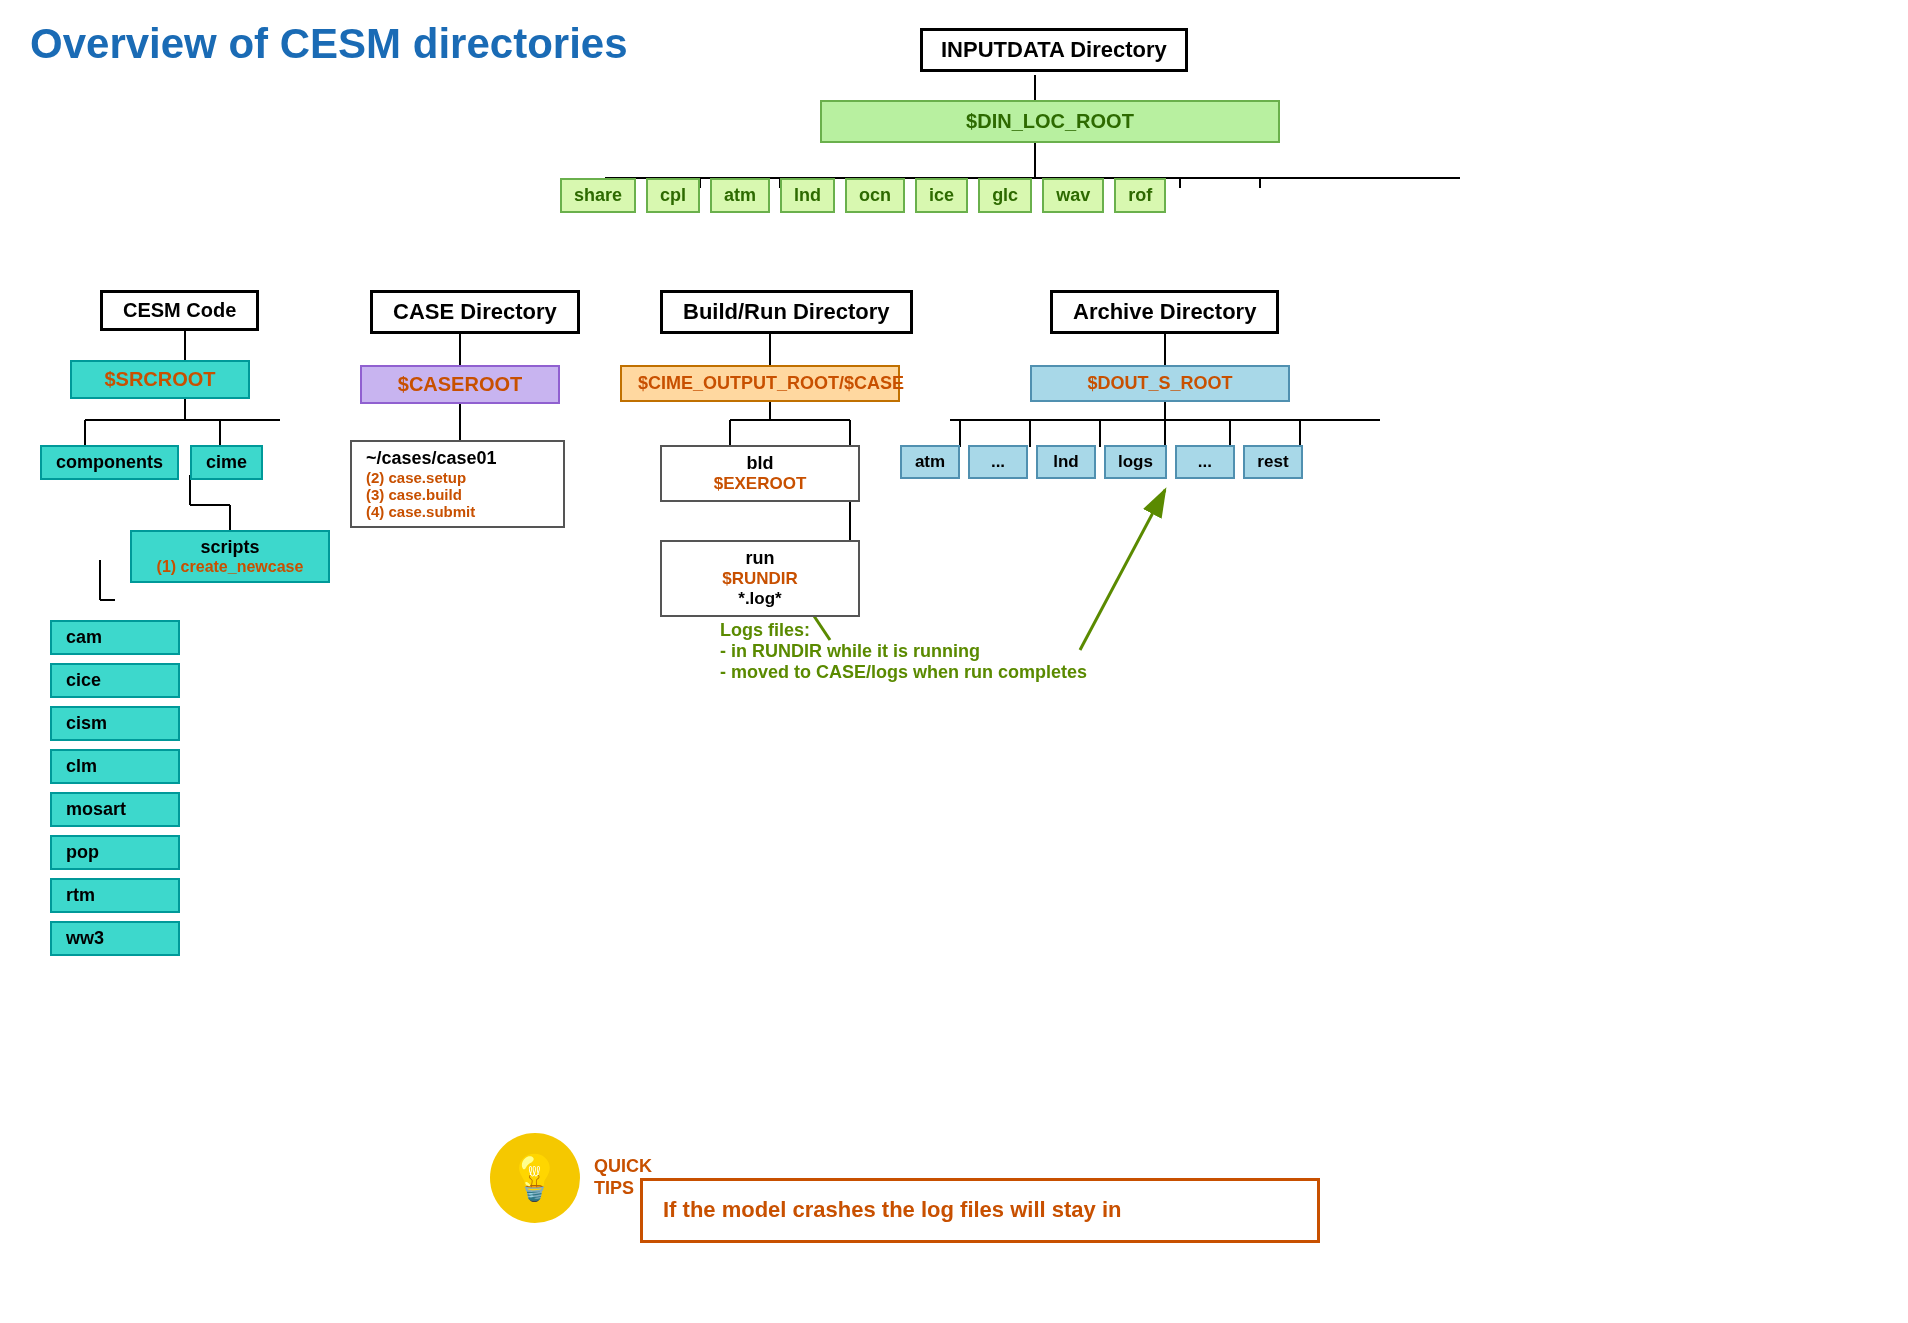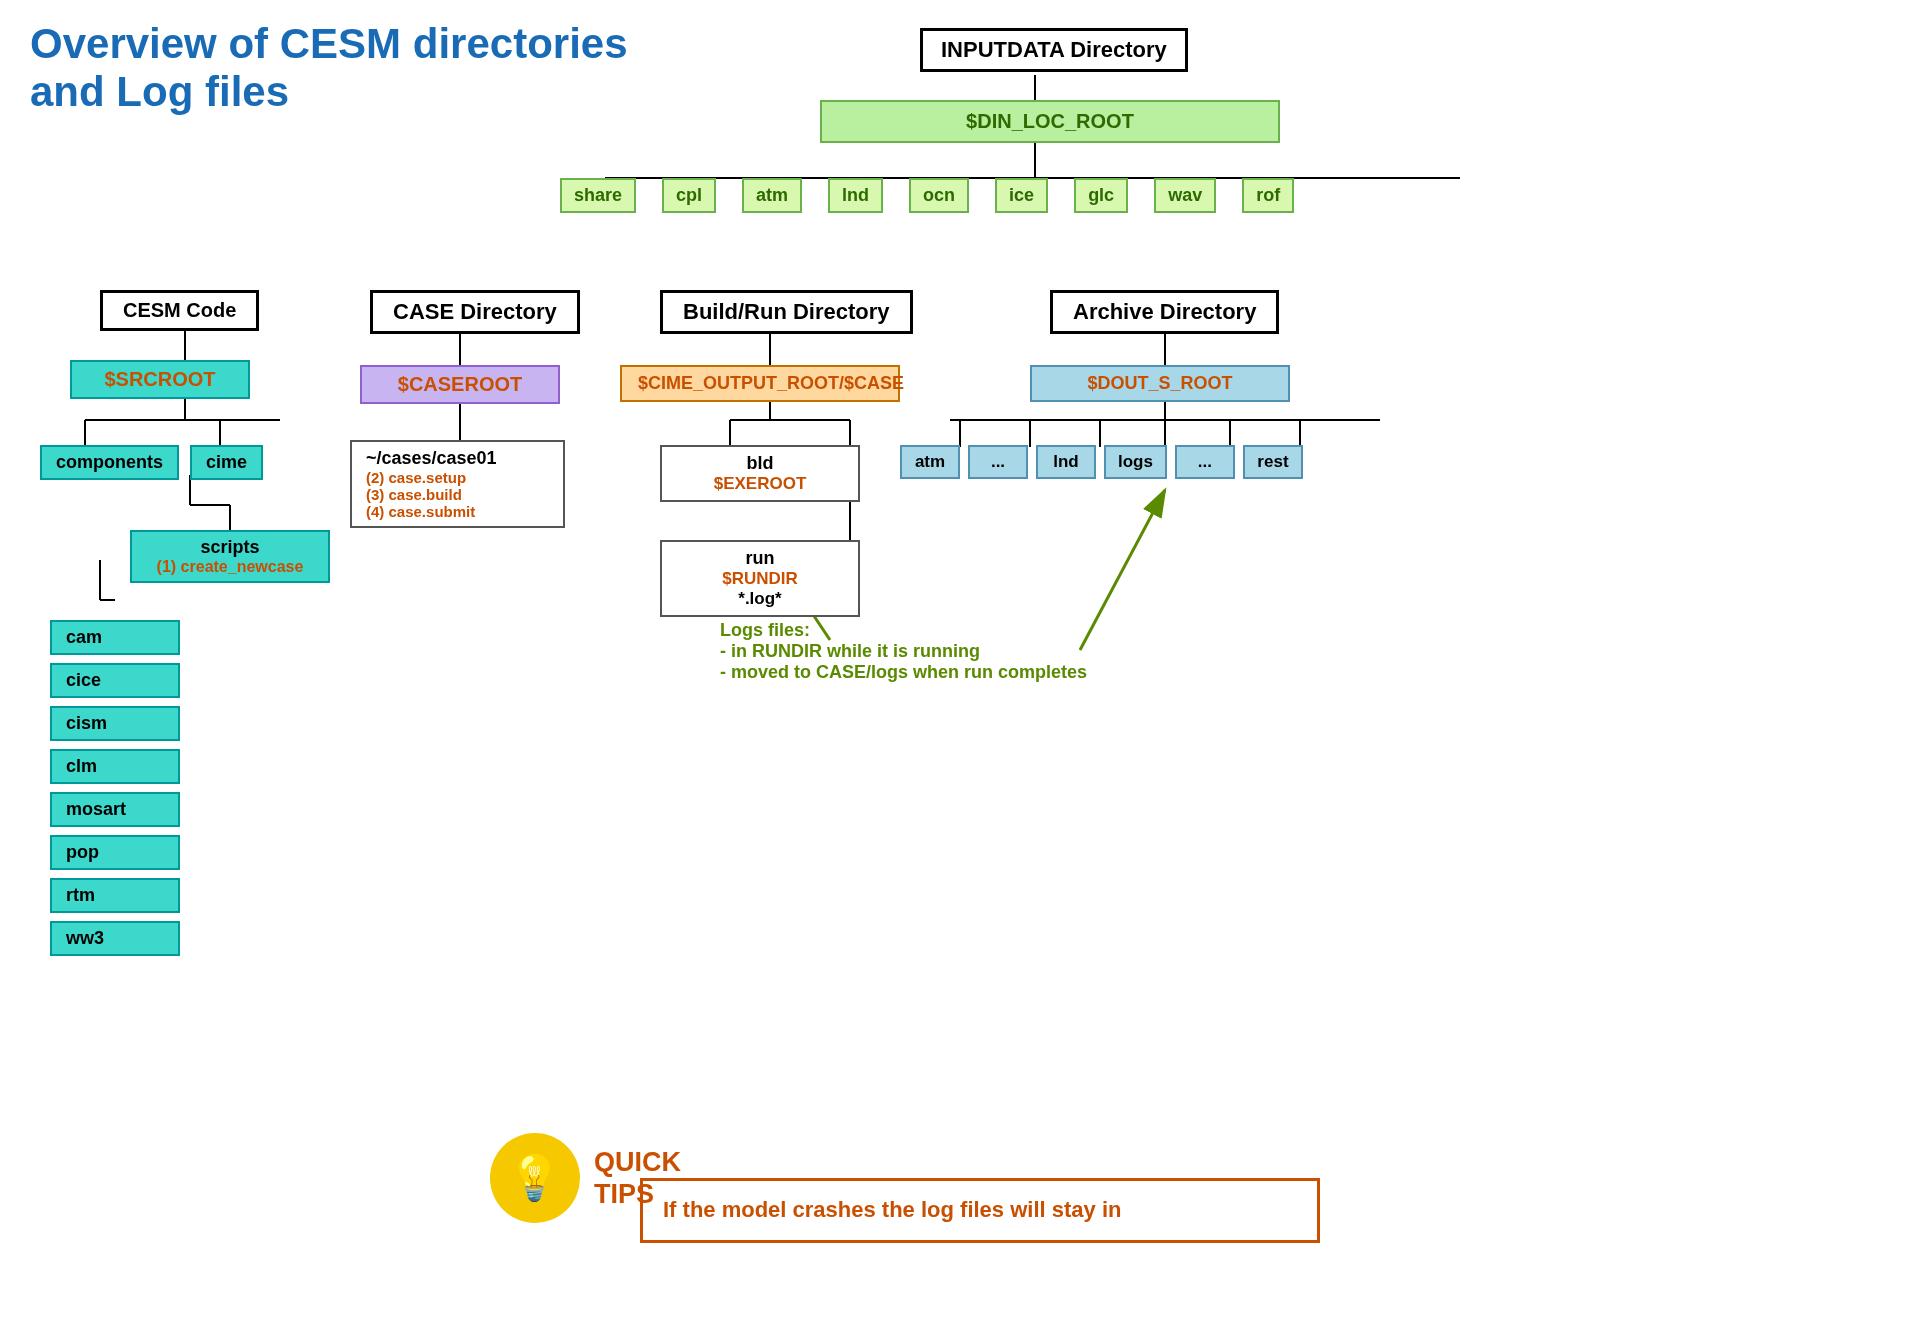--- a/index.html
+++ b/index.html
@@ -48,21 +48,21 @@
       font-weight: bold;
       color: #2d6a00;
     }
 
     
     .subdir-row {
       position: absolute;
       top: 178px;
       left: 560px;
       display: flex;
-      gap: 26px;
+      gap: 10px;
     }
     .subdir-box {
       background: #d8f8b0;
       border: 2px solid #6ab04c;
       padding: 5px 12px;
       font-size: 18px;
       font-weight: bold;
       color: #2d6a00;
     }
 
@@ -322,21 +322,21 @@
       width: 90px;
       height: 90px;
       background: #f5c800;
       border-radius: 50%;
       display: flex;
       align-items: center;
       justify-content: center;
       font-size: 44px;
     }
     .quick-tips-label {
-      font-size: 27px;
+      font-size: 18px;
       font-weight: bold;
       color: #c85000;
       line-height: 1.2;
     }
 
     
     .crash-box {
       position: absolute;
       bottom: 80px;
       left: 640px;
@@ -425,21 +425,20 @@
 
   <defs>
     <marker id="arrowGreen" markerWidth="10" markerHeight="7" refX="9" refY="3.5" orient="auto">
       <polygon points="0 0, 10 3.5, 0 7" fill="#5a8a00"></polygon>
     </marker>
   </defs>
 </svg>
 
 <div class="page-title">
   <span>Overview of CESM directories</span><br>
-  <span>and Log files</span>
 </div>
 
 <div class="inputdata-box">INPUTDATA Directory</div>
 
 <div class="din-loc-root">$DIN_LOC_ROOT</div>
 
 <div class="subdir-row">
   <div class="subdir-box">share</div>
   <div class="subdir-box">cpl</div>
   <div class="subdir-box">atm</div>

